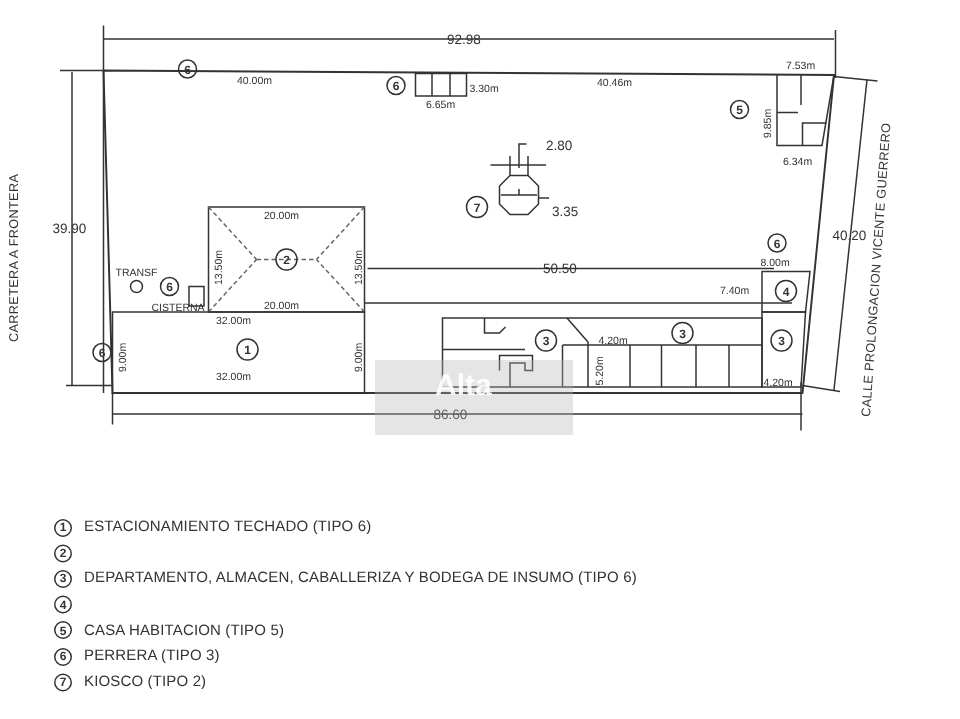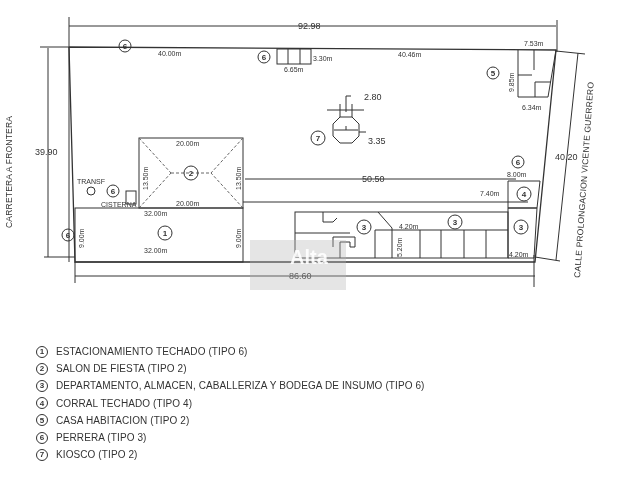--- a/index.html
+++ b/index.html
@@ -6,21 +6,21 @@
   body { width:640px; height:479px; position:relative; overflow:hidden; font-family:"Liberation Sans", sans-serif; color:#333; }
   #plan { position:absolute; left:0; top:0; width:640px; height:300px; }
   #plan text { font-family:"Liberation Sans", sans-serif; fill:#333; }
   .dim { font-size:9px; }
   .dim-sm { font-size:7px; }
   .road { font-size:8.5px; letter-spacing:0.2px; }
   .legend { position:absolute; left:36px; top:343px; }
   .legend-item { display:flex; align-items:center; height:17.2px; }
   .legend-num { width:12px; height:12px; border:1.3px solid #333; border-radius:50%; font-size:8px; font-weight:bold; display:flex; align-items:center; justify-content:center; margin-right:8px; box-sizing:border-box; color:#333; }
   .legend-text { font-size:10px; color:#333; letter-spacing:0.1px; }
-  .watermark { position:absolute; left:250px; top:240px; width:96px; height:50px; background:rgba(180,180,180,0.35); }
+  .watermark { position:absolute; left:250px; top:240px; width:96px; height:50px; background:rgba(180,180,180,0.35);padding-left:36px; }
   .watermark span { position:absolute; left:40px; top:6px; font-size:20px; font-weight:bold; color:rgba(255,255,255,0.9); }
 </style>
 </head>
 <body>
 
 <svg id="plan" viewBox="0 0 640 300" xmlns="http://www.w3.org/2000/svg">
   <g stroke="#333" fill="none" stroke-width="1">
 
     <polyline points="69,47 556,50 535,262 75,262 69,47" stroke-width="1.3"></polyline>
 
@@ -160,33 +160,31 @@
   <span>Alta</span>
 </div>
 
 <div class="legend">
   <div class="legend-item">
       <span class="legend-num">1</span>
       <span class="legend-text">ESTACIONAMIENTO TECHADO (TIPO 6)</span>
     </div>
   <div class="legend-item">
       <span class="legend-num">2</span>
-      <span class="legend-text">SALON DE FIESTA (TIPO 2)</span>
     </div>
   <div class="legend-item">
       <span class="legend-num">3</span>
       <span class="legend-text">DEPARTAMENTO, ALMACEN, CABALLERIZA Y BODEGA DE INSUMO (TIPO 6)</span>
     </div>
   <div class="legend-item">
       <span class="legend-num">4</span>
-      <span class="legend-text">CORRAL TECHADO (TIPO 4)</span>
     </div>
   <div class="legend-item">
       <span class="legend-num">5</span>
-      <span class="legend-text">CASA HABITACION (TIPO 2)</span>
+      <span class="legend-text">CASA HABITACION (TIPO 5)</span>
     </div>
   <div class="legend-item">
       <span class="legend-num">6</span>
       <span class="legend-text">PERRERA (TIPO 3)</span>
     </div>
   <div class="legend-item">
       <span class="legend-num">7</span>
       <span class="legend-text">KIOSCO (TIPO 2)</span>
     </div>
 </div>

